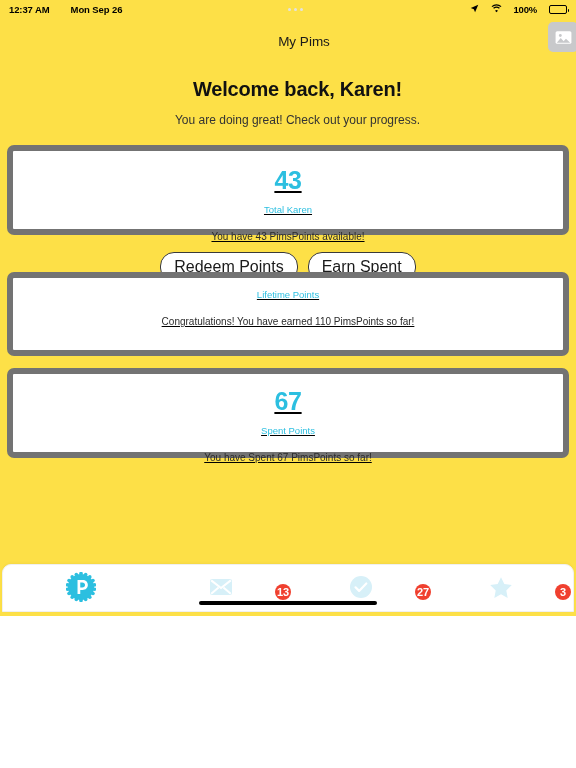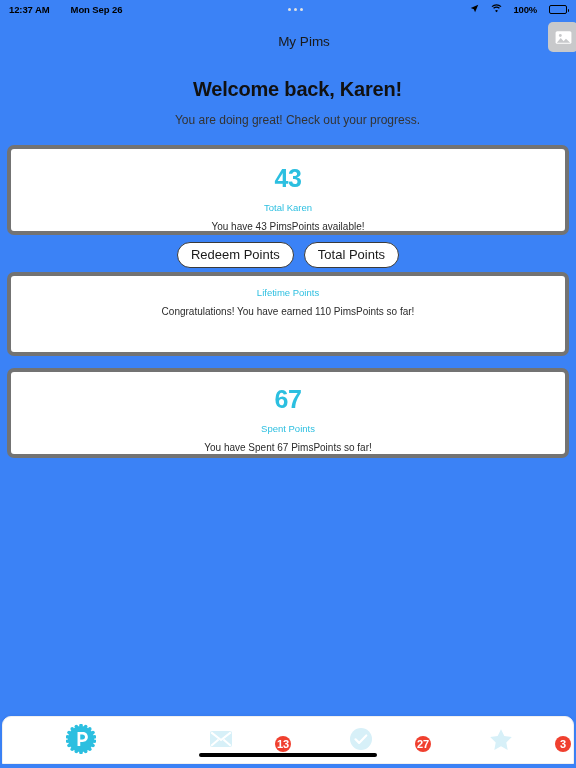--- a/index.html
+++ b/index.html
@@ -3,21 +3,21 @@
 <meta charset="utf-8">
 <style>
   * { box-sizing: border-box; margin: 0; padding: 0; }
   html, body {
     width: 576px; height: 768px;
     background: #ffffff;
     font-family: "Liberation Sans", sans-serif;
     -webkit-font-smoothing: antialiased;
     overflow: hidden;
   }
-  #app { position: relative; width: 576px; height: 768px; background: #3b82f6; }
+  #app { position: relative; width: 576px; height: 616px; background: #fde047; }
 
   
   .statusbar {
     position: absolute; top: 0; left: 0; width: 576px; height: 18px;
     display: flex; align-items: center;
     font-size: 9.5px; color: #000; font-weight: 600;
     padding: 0 9px;
   }
   .sb-left { display: flex; align-items: center; gap: 9px; }
   .sb-time { letter-spacing: -0.1px; }
@@ -46,38 +46,39 @@
   .nav-img-btn svg { width: 19px; height: 19px; display: block; }
 
   
   .hero { position: absolute; top: 78px; left: 0; width: 576px; text-align: center; padding-left: 19px; }
   .hero-title { font-size: 20px; font-weight: 700; color: #111; letter-spacing: -0.2px; }
   .hero-sub { margin-top: 12px; font-size: 12px; color: #333; font-weight: 400; }
 
   
   .card {
     position: absolute; left: 7px; width: 562px;
-    border: 4px solid #737373; border-radius: 7px; background: #fff;
+    border: 6px solid #737373; border-radius: 7px; background: #fff;
     text-align: center;
+    text-decoration: underline;
   }
   #card-total    { top: 145px; height: 90px; }
   #card-lifetime { top: 272px; height: 84px; }
   #card-spent    { top: 368px; height: 90px; }
 
   .card-number { font-size: 25px; font-weight: 700; color: #2cbfe0; letter-spacing: -0.3px; line-height: 1; }
   #card-total .card-number    { margin-top: 17px; }
   #card-lifetime .card-number { margin-top: 15px; }
   #card-spent .card-number    { margin-top: 15px; }
   .card-label { margin-top: 11px; font-size: 9.5px; color: #2cbfe0; font-weight: 400; }
-  .card-desc  { margin-top: 8px; font-size: 10px; color: #2b2b2b; font-weight: 400; }
+  .card-desc  { margin-top: 16px; font-size: 10px; color: #2b2b2b; font-weight: 400; }
 
   .card-actions { margin-top: 10px; display: flex; justify-content: center; gap: 10px; }
   .pill {
     border: 1px solid #3a3a3a; border-radius: 14px; background: #fff;
-    padding: 5px 13px; font-size: 13px; color: #1a1a1a;
+    padding: 5px 13px; font-size: 16px; color: #1a1a1a;
     font-family: "Liberation Sans", sans-serif; line-height: 1.1;
   }
 
   
   .tabbar {
     position: absolute; left: 2px; bottom: 4px; width: 572px; height: 48px;
     background: #fff; border: 1px solid #f0f0f0; border-radius: 9px 9px 0 0;
     box-shadow: 0 -1px 3px rgba(0,0,0,0.04);
   }
   .tab {
@@ -154,21 +155,21 @@
     <div class="hero-title">Welcome back, Karen!</div>
     <div class="hero-sub">You are doing great! Check out your progress.</div>
   </div>
 
   <div class="card" id="card-total">
     <div class="card-number">43</div>
     <div class="card-label">Total Karen</div>
     <div class="card-desc">You have 43 PimsPoints available!</div>
     <div class="card-actions">
       <button class="pill">Redeem Points</button>
-      <button class="pill">Total Points</button>
+      <button class="pill">Earn Spent</button>
     </div>
   </div>
 
   <div class="card" id="card-lifetime">
     <div class="card-label">Lifetime Points</div>
     <div class="card-desc">Congratulations! You have earned 110 PimsPoints so far!</div>
   </div>
 
   <div class="card" id="card-spent">
     <div class="card-number">67</div>

